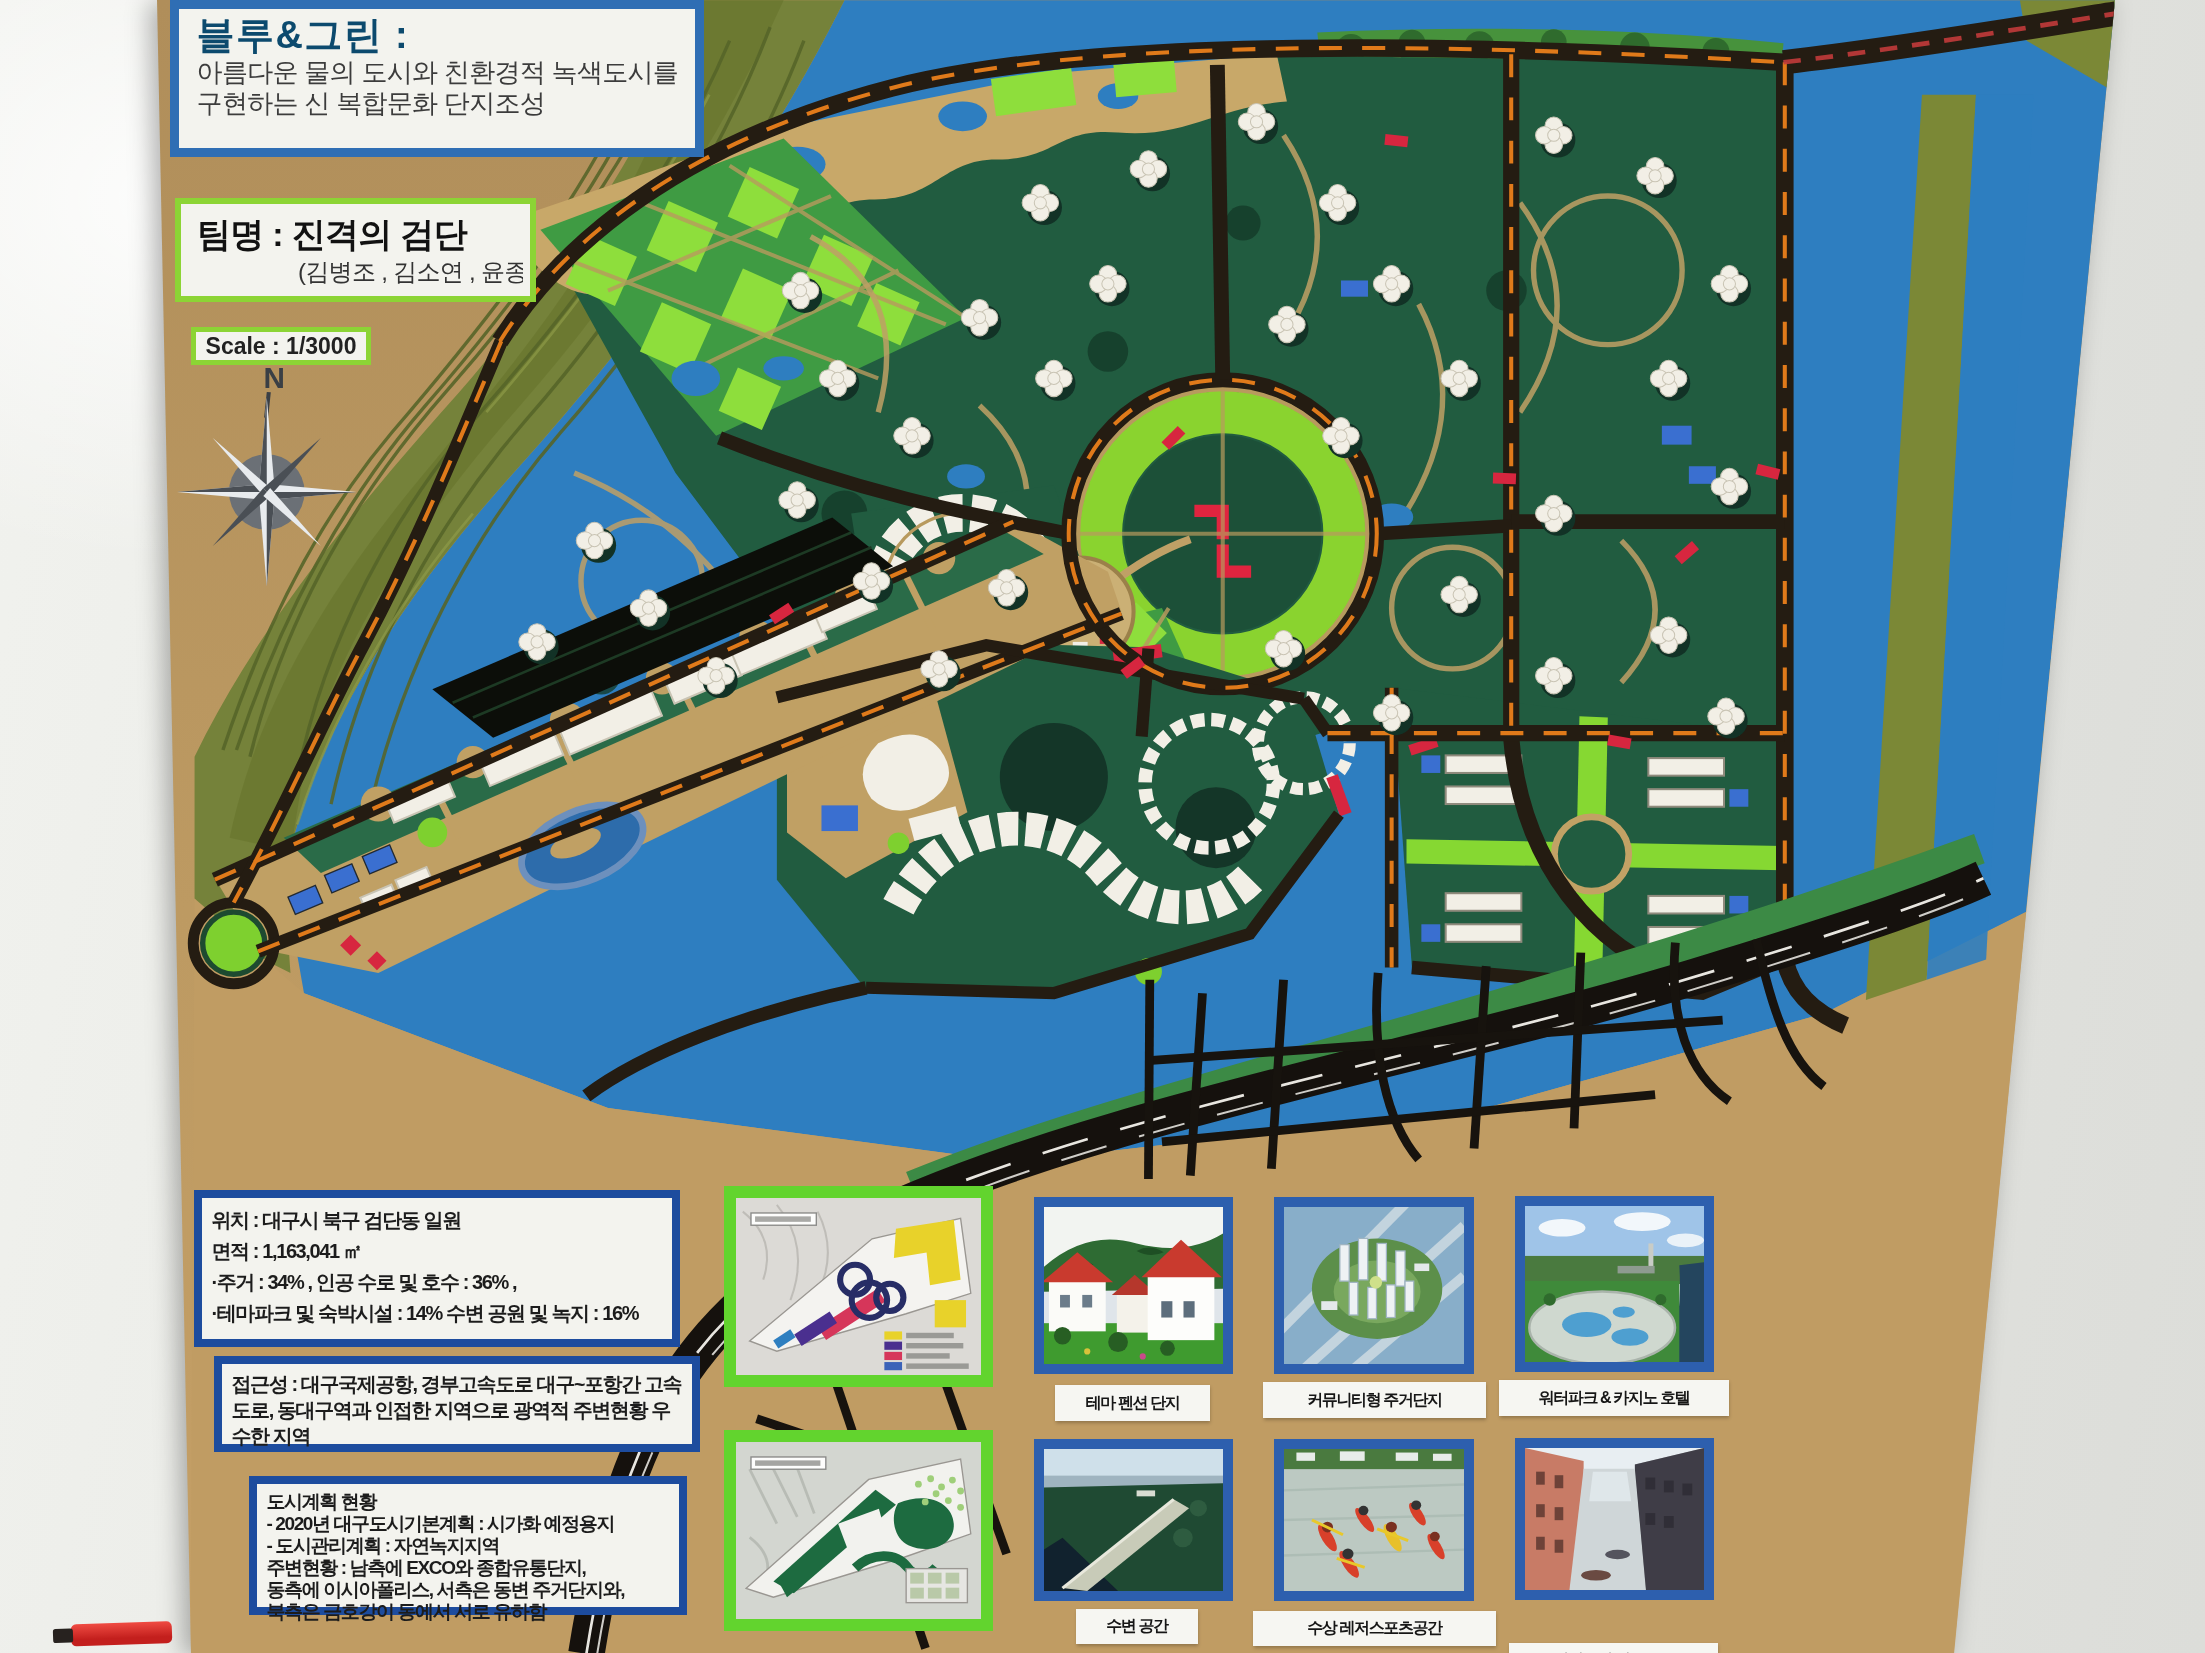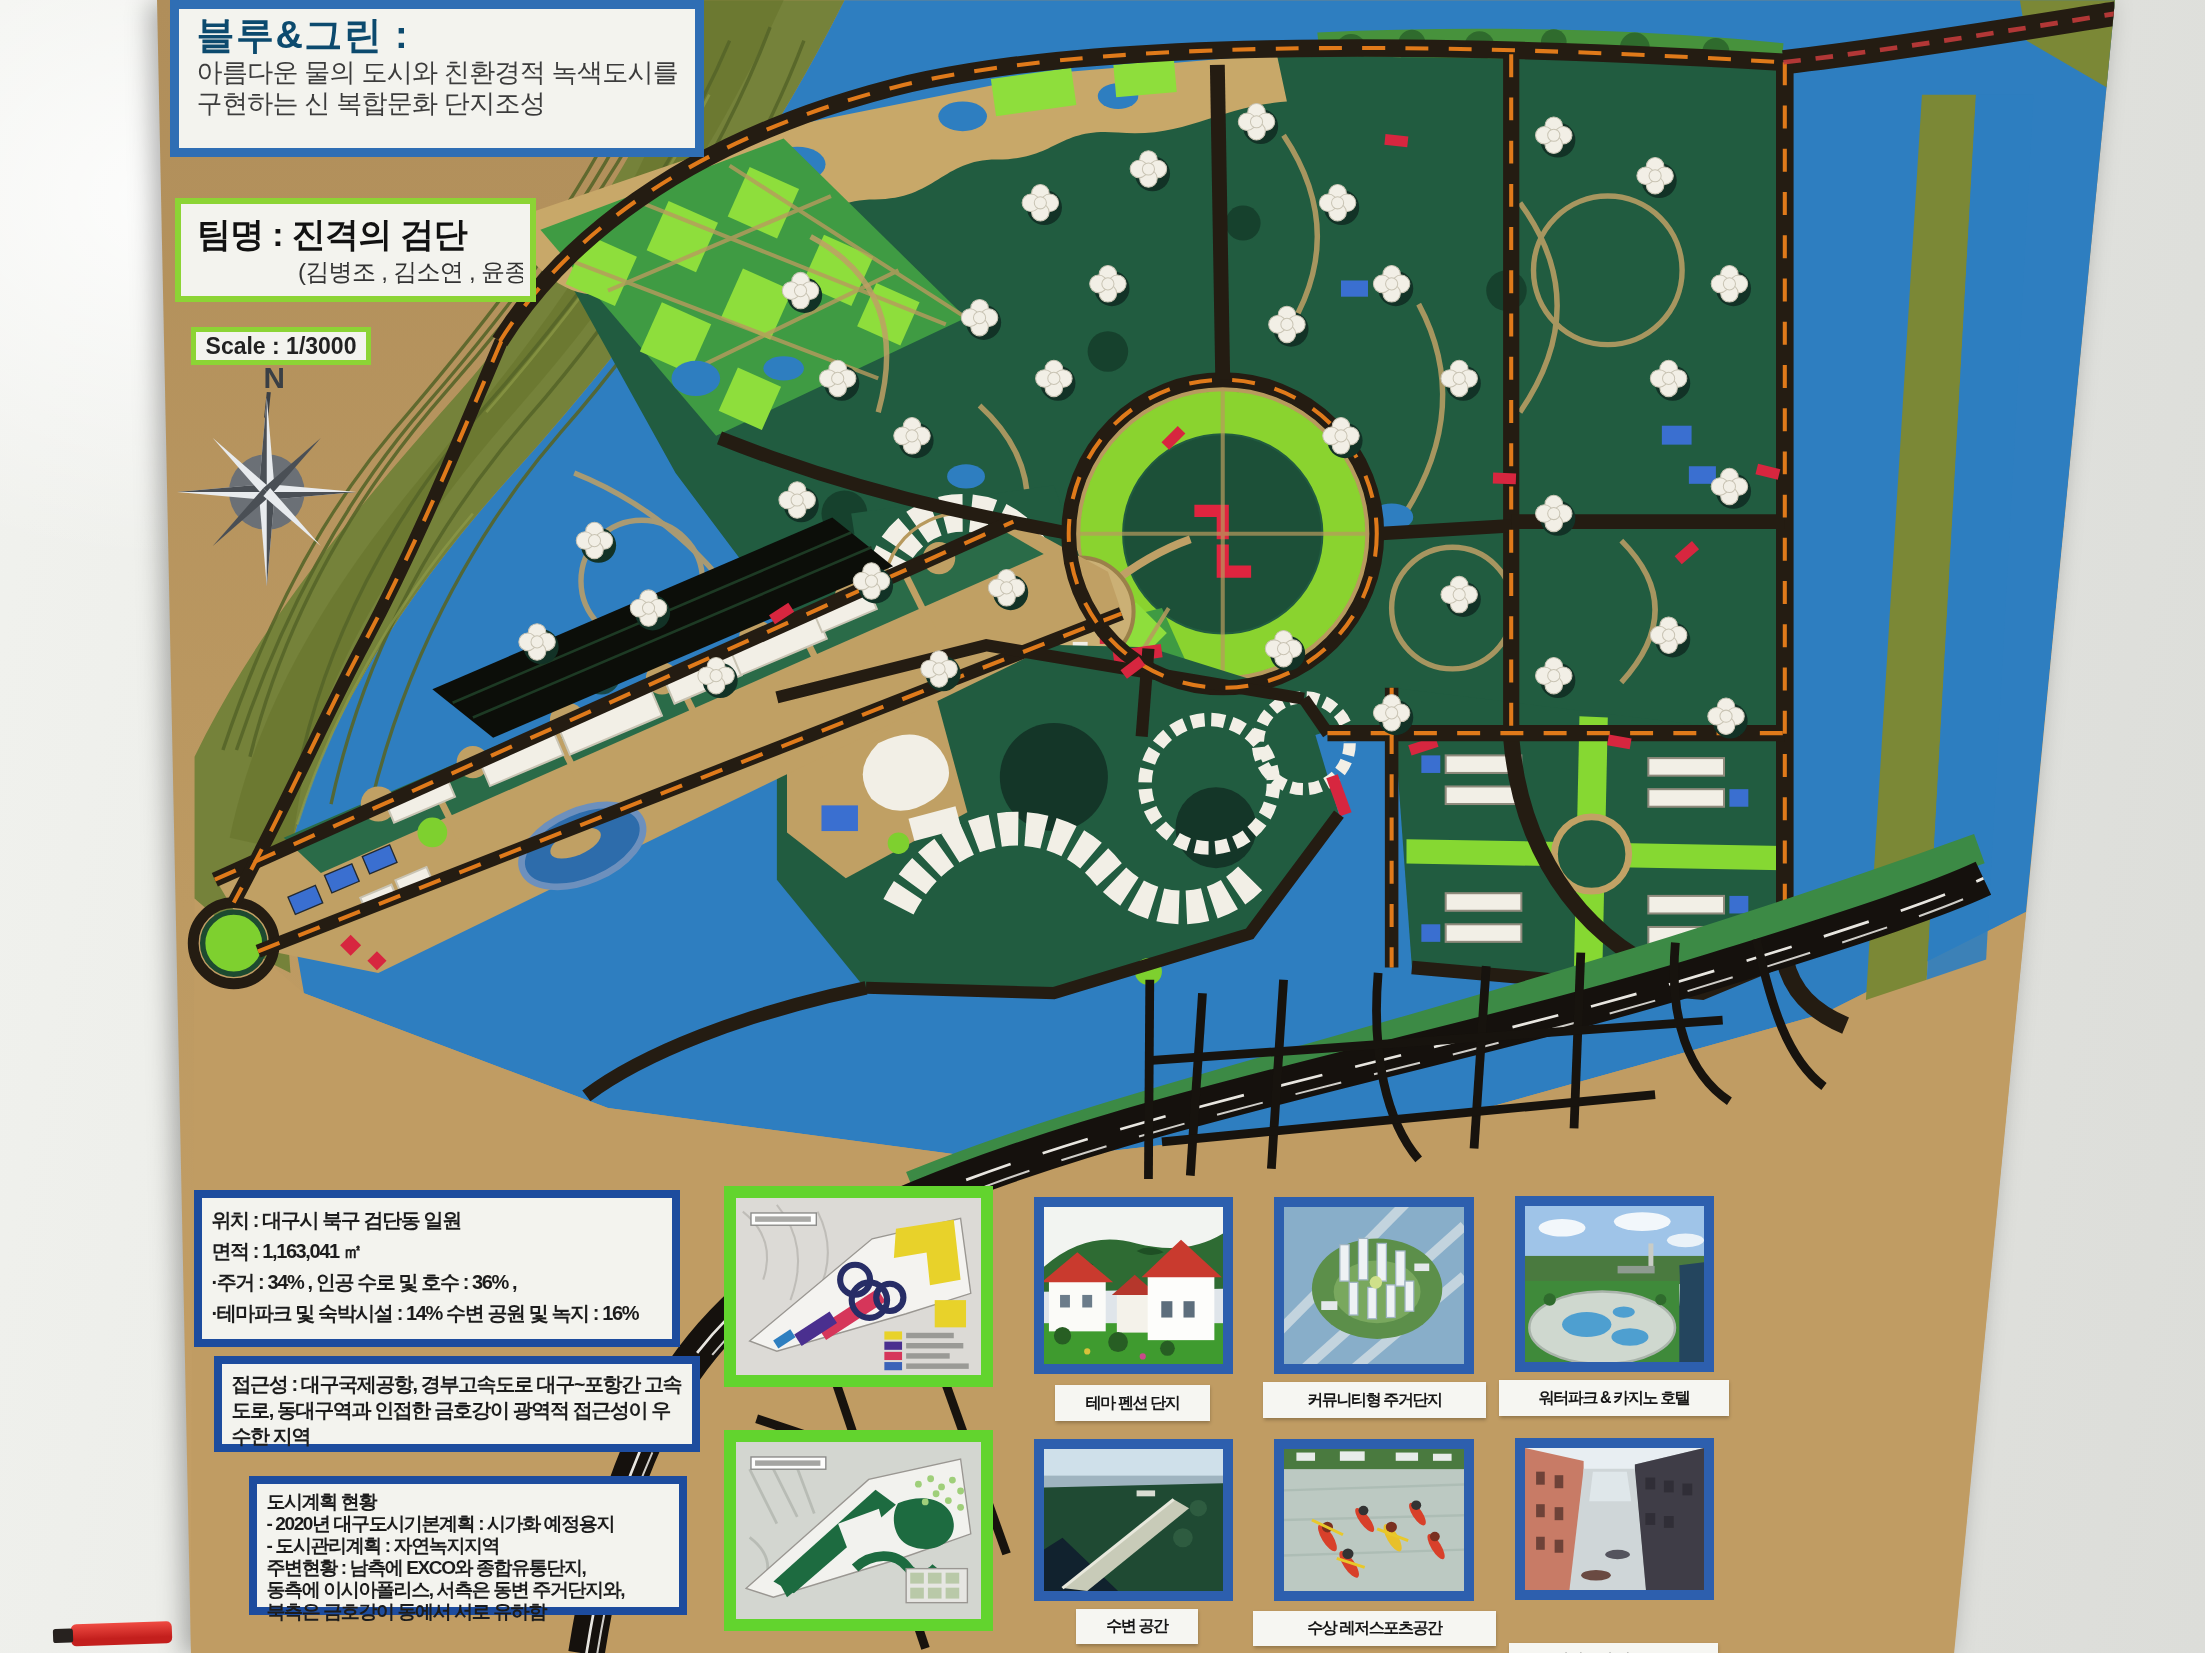--- a/index.html
+++ b/index.html
@@ -705,21 +705,21 @@
 
     <div id="info-location" class="panel navy-border info">
       <div class="ln nowrap">위치 : 대구시 북구 검단동 일원</div>
       <div class="ln nowrap">면적 : 1,163,041 ㎡</div>
       <div class="ln nowrap">·주거 : 34% , 인공 수로 및 호수 : 36% ,</div>
       <div class="ln nowrap">·테마파크 및 숙박시설 : 14% 수변 공원 및 녹지 : 16%</div>
     </div>
 
     <div id="info-access" class="panel navy-border info">
       <div class="ln nowrap">접근성 : 대구국제공항, 경부고속도로 대구~포항간 고속</div>
-      <div class="ln nowrap">도로, 동대구역과 인접한 금호강이 광역적 접근성이 우</div>
+      <div class="ln nowrap">도로, 동대구역과 인접한 지역으로 광역적 주변현황 우</div>
       <div class="ln nowrap">수한 지역</div>
     </div>
 
     <div id="info-urban" class="panel navy-border info">
       <div class="ln nowrap">도시계획 현황</div>
       <div class="ln nowrap">- 2020년 대구도시기본계획 : 시가화 예정용지</div>
       <div class="ln nowrap">- 도시관리계획 : 자연녹지지역</div>
       <div class="ln nowrap">주변현황 : 남측에 EXCO와 종합유통단지,</div>
       <div class="ln nowrap">동측에 이시아폴리스, 서측은 동변 주거단지와,</div>
       <div class="ln nowrap">북측은 금호강이 동에서 서로 유하함</div>

